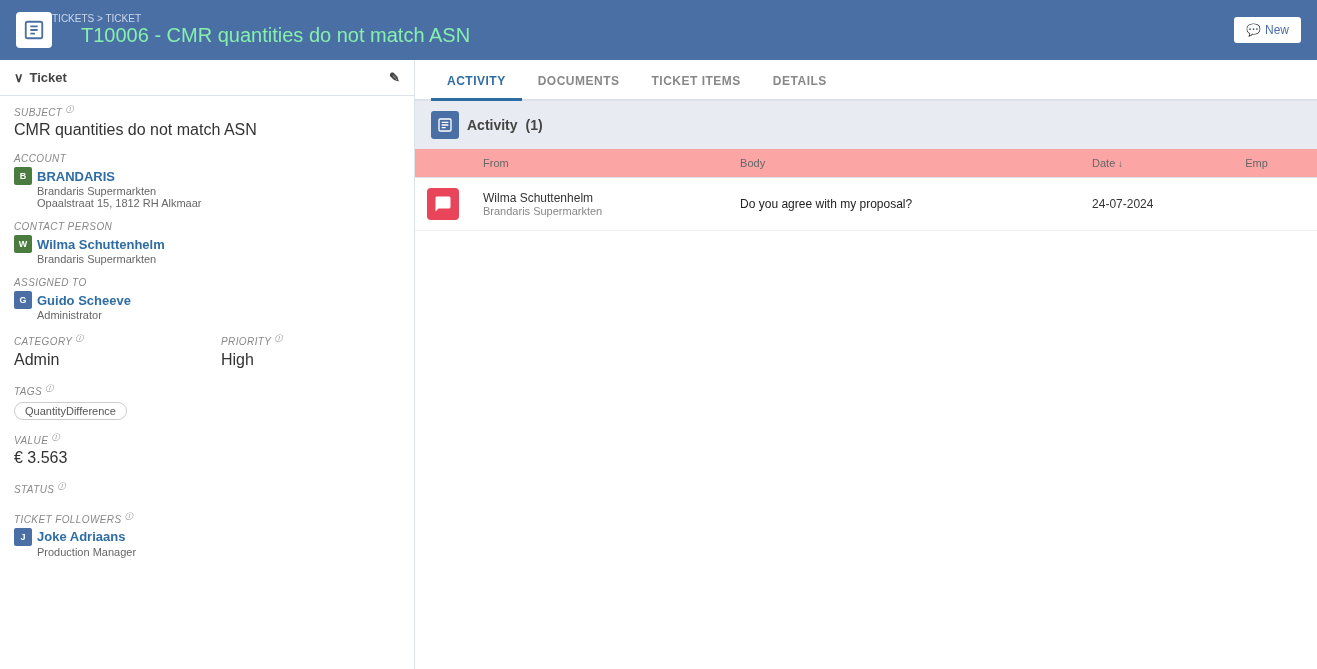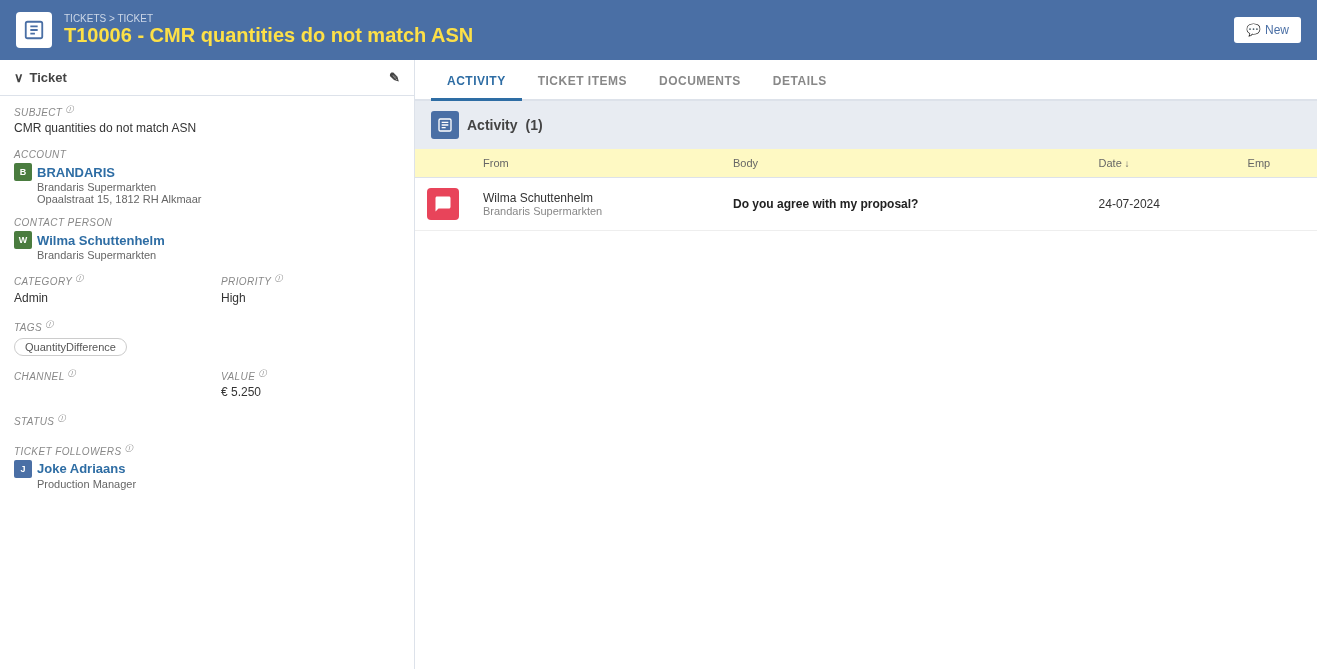--- a/index.html
+++ b/index.html
@@ -5,39 +5,39 @@
     * { box-sizing: border-box; margin: 0; padding: 0; }
     body { font-family: Arial, sans-serif; font-size: 12px; background: #f0f2f5; color: #333; }
 
     
     .header {
       background: #4a6fa5;
       color: white;
       padding: 10px 16px;
       display: flex;
       align-items: center;
-      gap: 12px;
       min-height: 60px;
     }
     .header-icon {
       width: 36px; height: 36px;
       background: white;
       border-radius: 4px;
       display: flex; align-items: center; justify-content: center;
     }
     .header-icon svg { width: 22px; height: 22px; }
     .header-breadcrumb {
       font-size: 10px;
       color: #cdd8e8;
       display: block;
     }
     .header-title {
       font-size: 20px;
-      font-weight: bold;
-      color: #fde047;
+      font-weight: normal;
+      color: #86efac;
+      margin-left: 29px;
     }
     .header-right {
       margin-left: auto;
     }
     .new-btn {
       background: white;
       color: #4a6fa5;
       border: none;
       padding: 6px 12px;
       border-radius: 3px;
@@ -80,21 +80,21 @@
     .field-section { padding: 8px 14px 4px 14px; }
     .field-label {
       font-size: 10px;
       color: #888;
       text-transform: uppercase;
       letter-spacing: 0.4px;
       margin-bottom: 3px;
       font-style: italic;
     }
     .field-label sup { font-size: 8px; }
-    .field-value { font-size: 12px; color: #333; margin-bottom: 2px; }
+    .field-value { font-size: 16px; color: #333; margin-bottom: 2px; }
 
     .account-name {
       color: #2e6da4;
       font-weight: bold;
       font-size: 13px;
       display: flex; align-items: center; gap: 5px;
     }
     .account-icon {
       width: 18px; height: 18px;
       background: #4a7c3f;
@@ -210,21 +210,21 @@
     }
     .activity-table thead tr {
       border-bottom: 1px solid #dde2ea;
     }
     .activity-table thead th {
       padding: 8px 12px;
       text-align: left;
       font-size: 11px;
       color: #666;
       font-weight: normal;
-      background: #fef9c3;
+      background: #fca5a5;
     }
     .activity-table thead th.sortable {
       cursor: pointer;
     }
     .activity-table thead th.sortable::after {
       content: ' ↓';
       font-size: 10px;
     }
     .activity-table tbody tr {
       border-bottom: 1px solid #eee;
@@ -237,21 +237,21 @@
 
     .msg-icon {
       width: 32px; height: 32px;
       background: #e8445a;
       border-radius: 4px;
       display: flex; align-items: center; justify-content: center;
       color: white; font-size: 16px;
     }
     .from-name { font-size: 12px; color: #333; }
     .from-org { font-size: 11px; color: #888; }
-    .body-text { font-size: 12px; font-weight: bold; color: #222; }
+    .body-text { font-size: 12px; font-weight: normal; color: #222; }
   </style>
 </head>
 <body>
 
 <div class="header">
   <div class="header-icon">
     <svg viewBox="0 0 24 24" fill="none" stroke="#4a6fa5" stroke-width="2">
       <rect x="3" y="3" width="18" height="18" rx="2"></rect>
       <path d="M8 12h8M8 8h8M8 16h5"></path>
     </svg>
@@ -302,20 +302,30 @@
       <div class="field-label">
         <span>CONTACT PERSON</span>
       </div>
       <div class="account-name">
         <span class="contact-icon">W</span>
         <span>Wilma Schuttenhelm</span>
       </div>
       <div class="sub-text">Brandaris Supermarkten</div>
     </div>
 
+    <div class="field-section">
+      <div class="field-label">
+        <span>ASSIGNED TO</span>
+      </div>
+      <div class="account-name">
+        <span class="assigned-icon">G</span>
+        <span>Guido Scheeve</span>
+      </div>
+      <div class="sub-text">Administrator</div>
+    </div>
 
     <div class="two-col">
       <div class="field-section">
         <div class="field-label">
           <span>CATEGORY</span> <sup>ⓘ</sup>
         </div>
         <div class="field-value">Admin</div>
       </div>
       <div class="field-section">
         <div class="field-label">
@@ -329,29 +339,23 @@
       <div class="field-label">
         <span>TAGS</span> <sup>ⓘ</sup>
       </div>
       <span class="tag-chip">QuantityDifference</span>
     </div>
 
 
     <div class="two-col">
       <div class="field-section">
         <div class="field-label">
-          <span>CHANNEL</span> <sup>ⓘ</sup>
-        </div>
-        <div class="field-value"></div>
-      </div>
-      <div class="field-section">
-        <div class="field-label">
           <span>VALUE</span> <sup>ⓘ</sup>
         </div>
-        <div class="field-value">€ 5.250</div>
+        <div class="field-value">€ 3.563</div>
       </div>
     </div>
 
     <div class="field-section">
       <div class="field-label">
         <span>STATUS</span> <sup>ⓘ</sup>
       </div>
       <div class="field-value"></div>
     </div>
 
@@ -364,22 +368,22 @@
         <span>Joke Adriaans</span>
       </div>
       <div class="sub-text">Production Manager</div>
     </div>
   </div>
 
   <div class="right-panel">
 
     <div class="tabs">
       <div class="tab active">ACTIVITY</div>
+      <div class="tab">DOCUMENTS</div>
       <div class="tab">TICKET ITEMS</div>
-      <div class="tab">DOCUMENTS</div>
       <div class="tab">DETAILS</div>
     </div>
 
     <div class="activity-header">
       <div class="activity-icon-box">
         <svg width="16" height="16" viewBox="0 0 24 24" fill="white" stroke="white" stroke-width="1.5">
           <rect x="3" y="3" width="18" height="18" rx="2" fill="none" stroke="white" stroke-width="2"></rect>
           <path d="M7 8h10M7 12h10M7 16h6" stroke="white" stroke-width="2"></path>
         </svg>
       </div>

